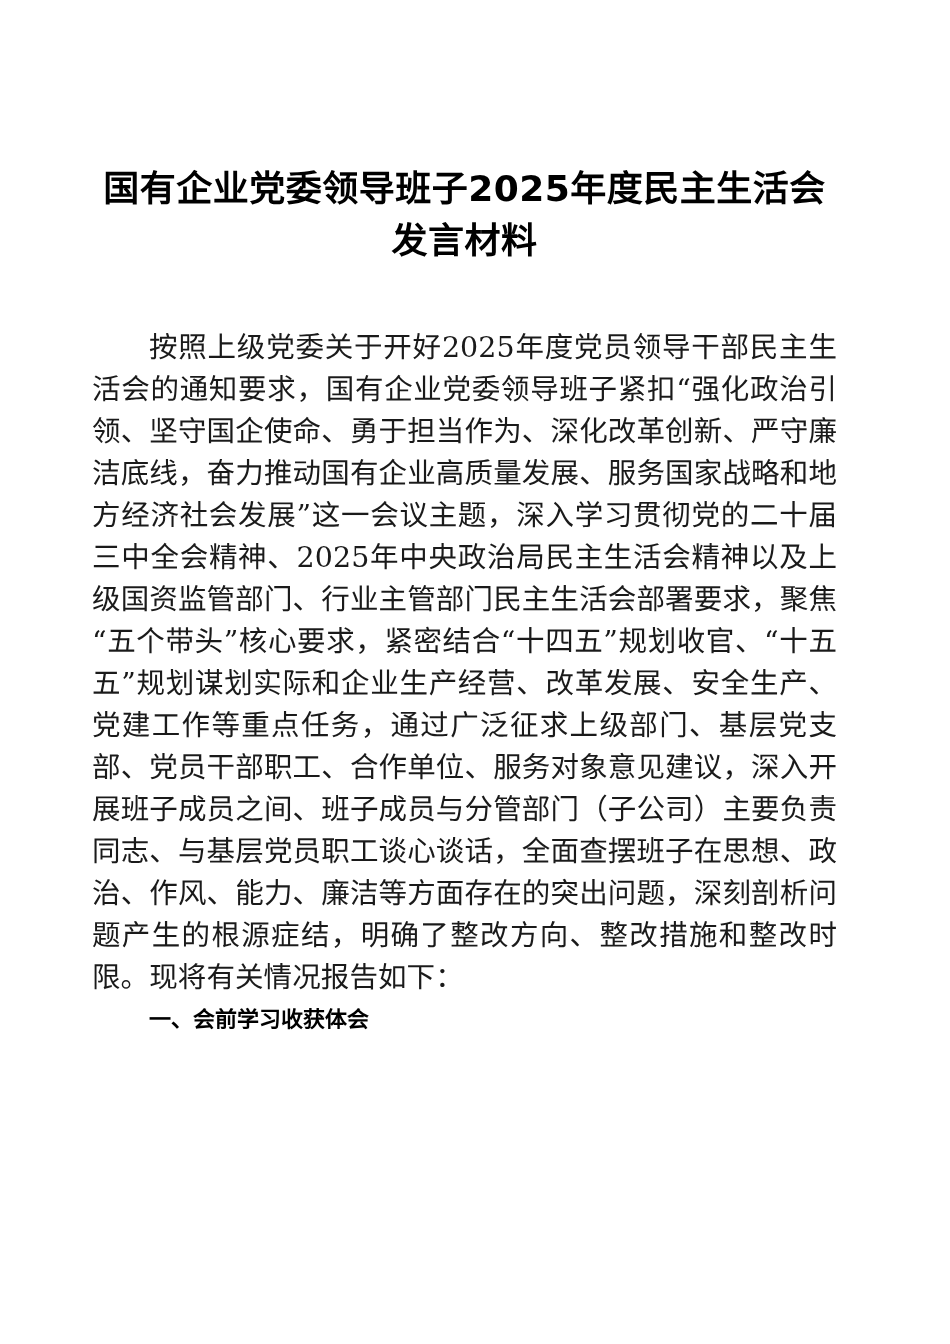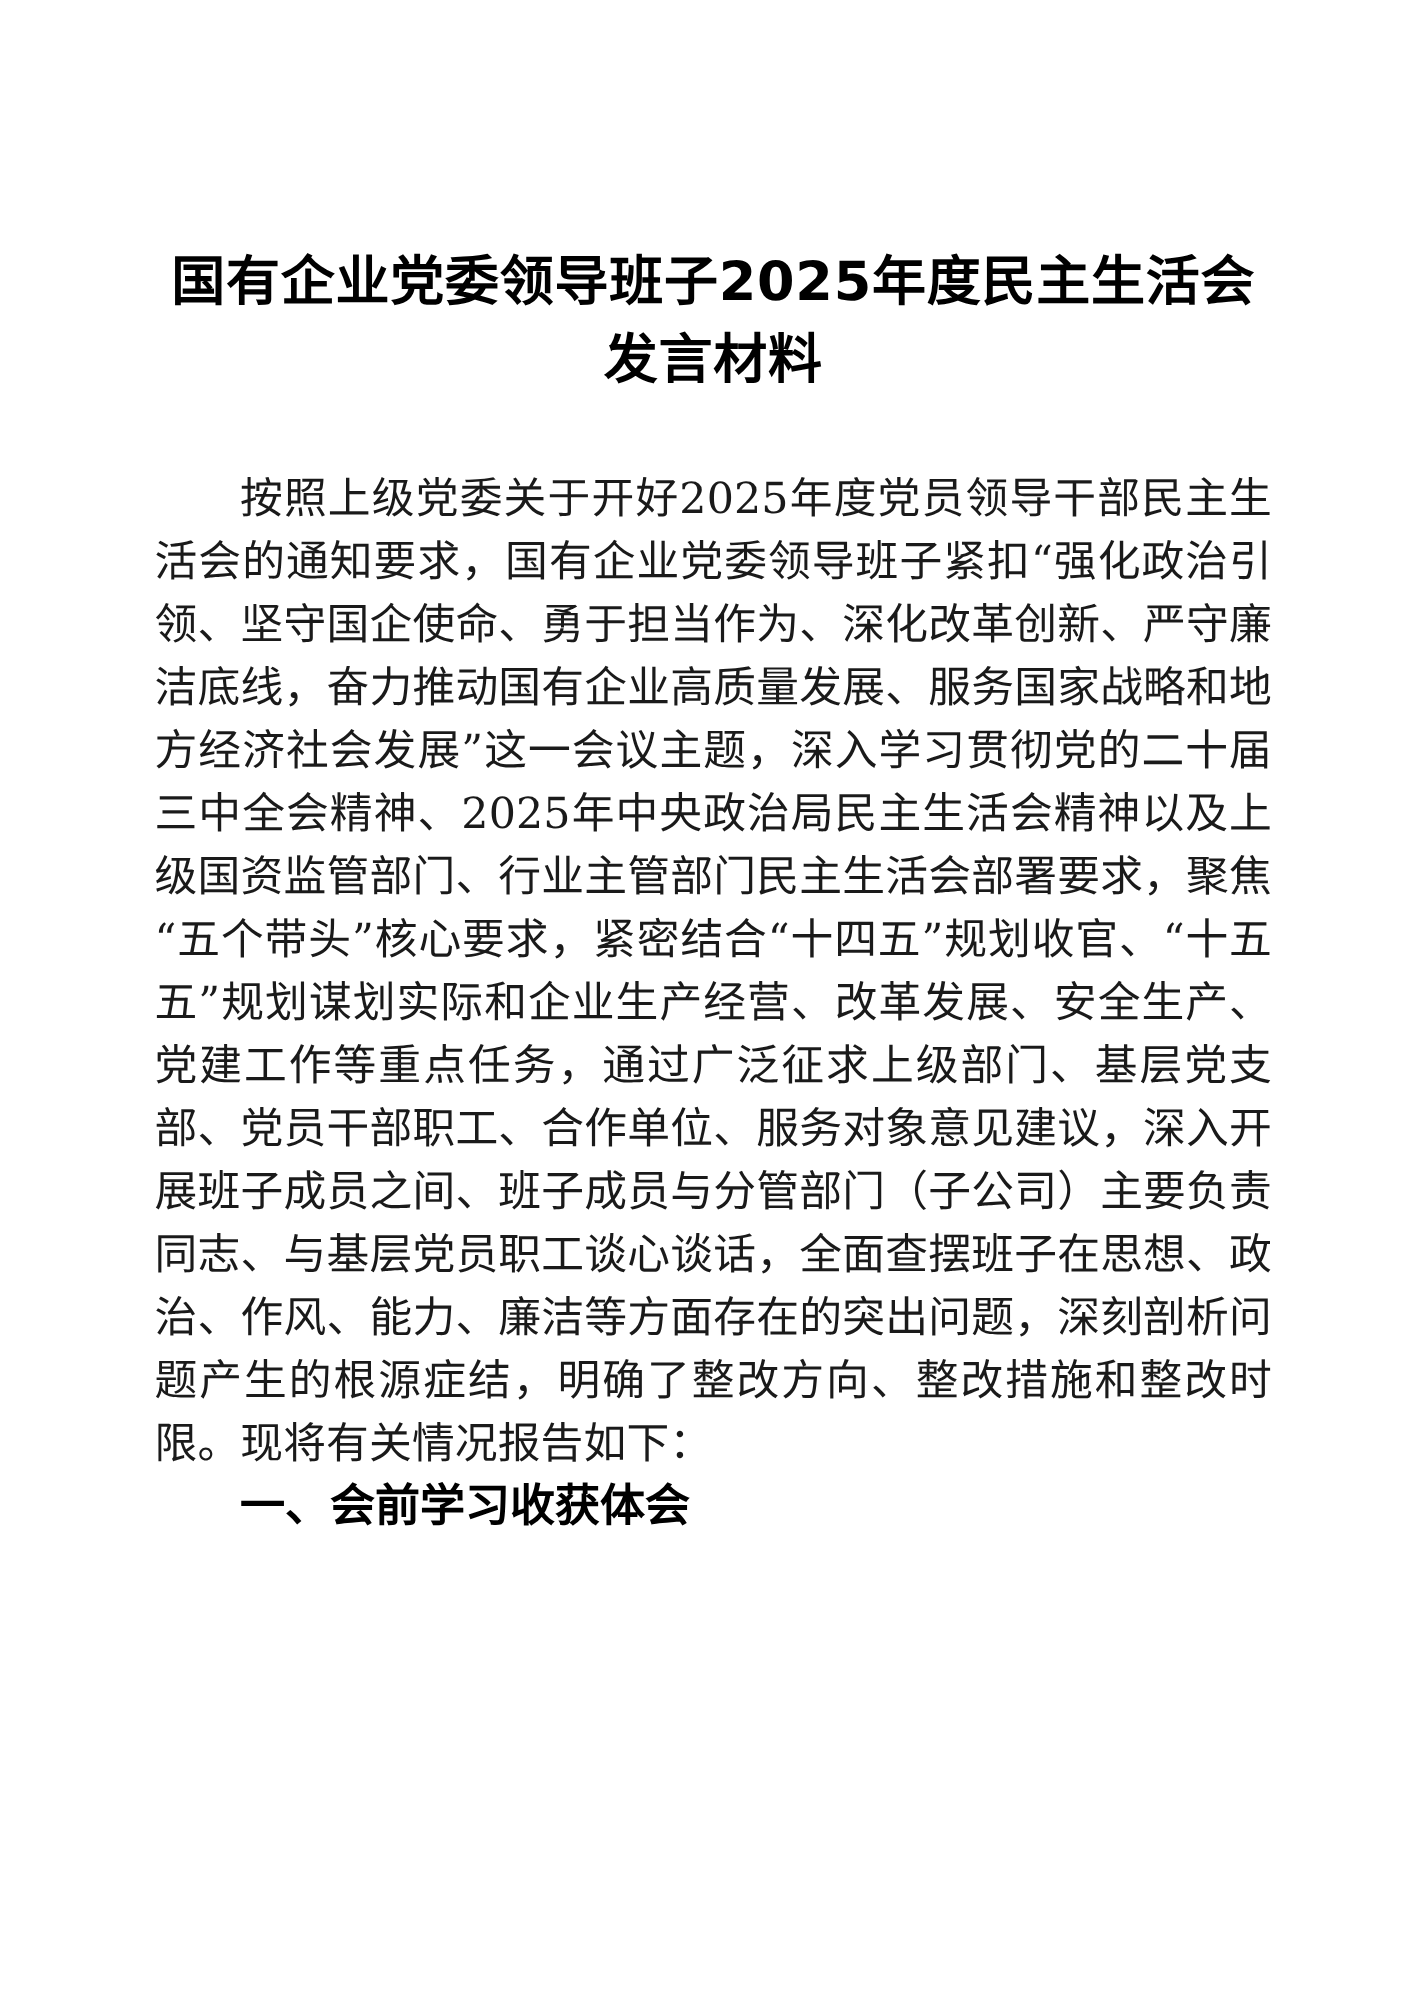--- a/index.html
+++ b/index.html
@@ -14,21 +14,21 @@
     width: 950px;
     height: 1344px;
     margin: 0 auto;
     background: #ffffff;
     overflow: hidden;
     box-sizing: border-box;
   }
 
   .content {
     position: absolute;
-    left: 103px;
+    left: 92px;
     top: 0;
     width: 745px;
   }
 
   
   .doc-title {
     margin: 0;
     padding: 0;
     font-family: "DejaVu Sans", "Liberation Sans", sans-serif;
     font-weight: 700;
@@ -52,30 +52,30 @@
     color: #1a1a1a;
     text-align: justify;
     text-align-last: left;
     text-justify: inter-ideograph;
     text-indent: 57px;
     word-break: break-all;
     letter-spacing: 0.1px;
   }
 
   .para-first {
-    margin-top: 45px;
+    margin-top: 60px;
   }
 
   
   .section-heading {
     margin: 0;
     padding: 0;
     font-family: "DejaVu Sans", "Liberation Sans", sans-serif;
     font-weight: 700;
-    font-size: 30px;
+    font-size: 22px;
     line-height: 42px;
     color: #000000;
     text-indent: 57px;
     word-break: break-all;
   }
 
   
   .b {
     font-family: "DejaVu Sans", "Liberation Sans", sans-serif;
     font-weight: 700;

